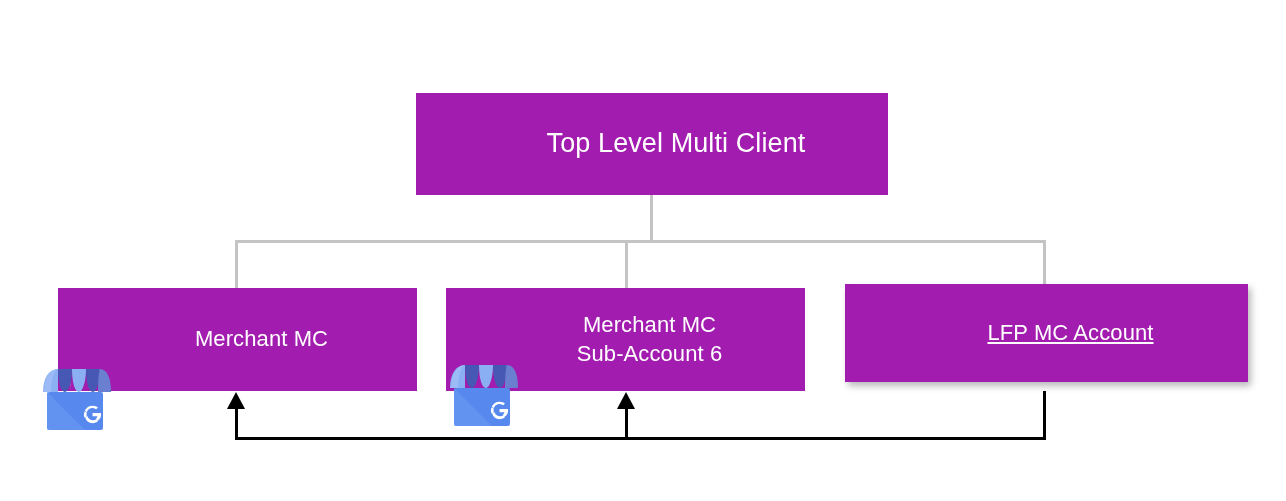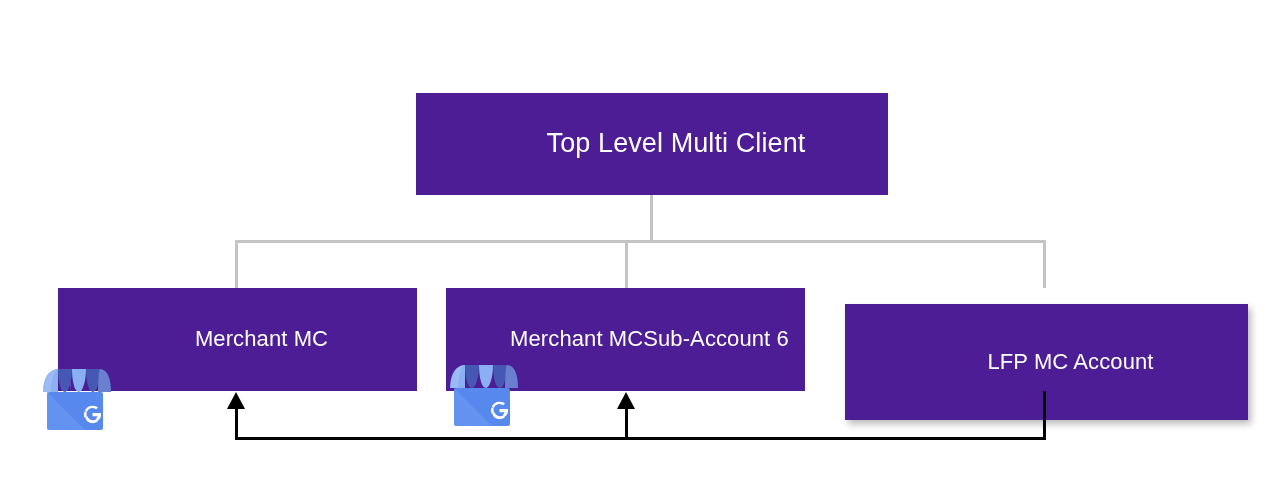--- a/index.html
+++ b/index.html
@@ -16,24 +16,24 @@
     width: 1286px;
     height: 501px;
     background: #ffffff;
     overflow: hidden;
   }
 
   
   .node {
     position: absolute;
     box-sizing: border-box;
-    background: #4c1d95;
+    background: #a21caf;
     color: #ffffff;
     display: flex;
-    flex-direction: row;
+    flex-direction: column;
     align-items: center;
     justify-content: center;
     text-align: center;
     line-height: 1.30;
     letter-spacing: 0.1px;
     white-space: nowrap;
     padding-left: 48px;
   }
   .node .ln { display: block; }
 
@@ -53,25 +53,26 @@
   }
   #node-sub2 {
     left: 446px;
     top: 288px;
     width: 359px;
     height: 103px;
     font-size: 22px;
   }
   #node-lfp {
     left: 845px;
-    top: 304px;
+    top: 284px;
     width: 403px;
-    height: 116px;
+    height: 98px;
     font-size: 22px;
     box-shadow: 3px 4px 7px rgba(0,0,0,0.28);
+    text-decoration: underline;
   }
 
   
   .gline {
     position: absolute;
     background: #c4c4c4;
   }
   #gl-stem   { left: 650px; top: 195px;  width: 3px;  height: 47px; }
   #gl-bus    { left: 235px; top: 240px;  width: 811px; height: 3px; }
   #gl-drop-l { left: 235px; top: 240px;  width: 3px;  height: 48px; }

